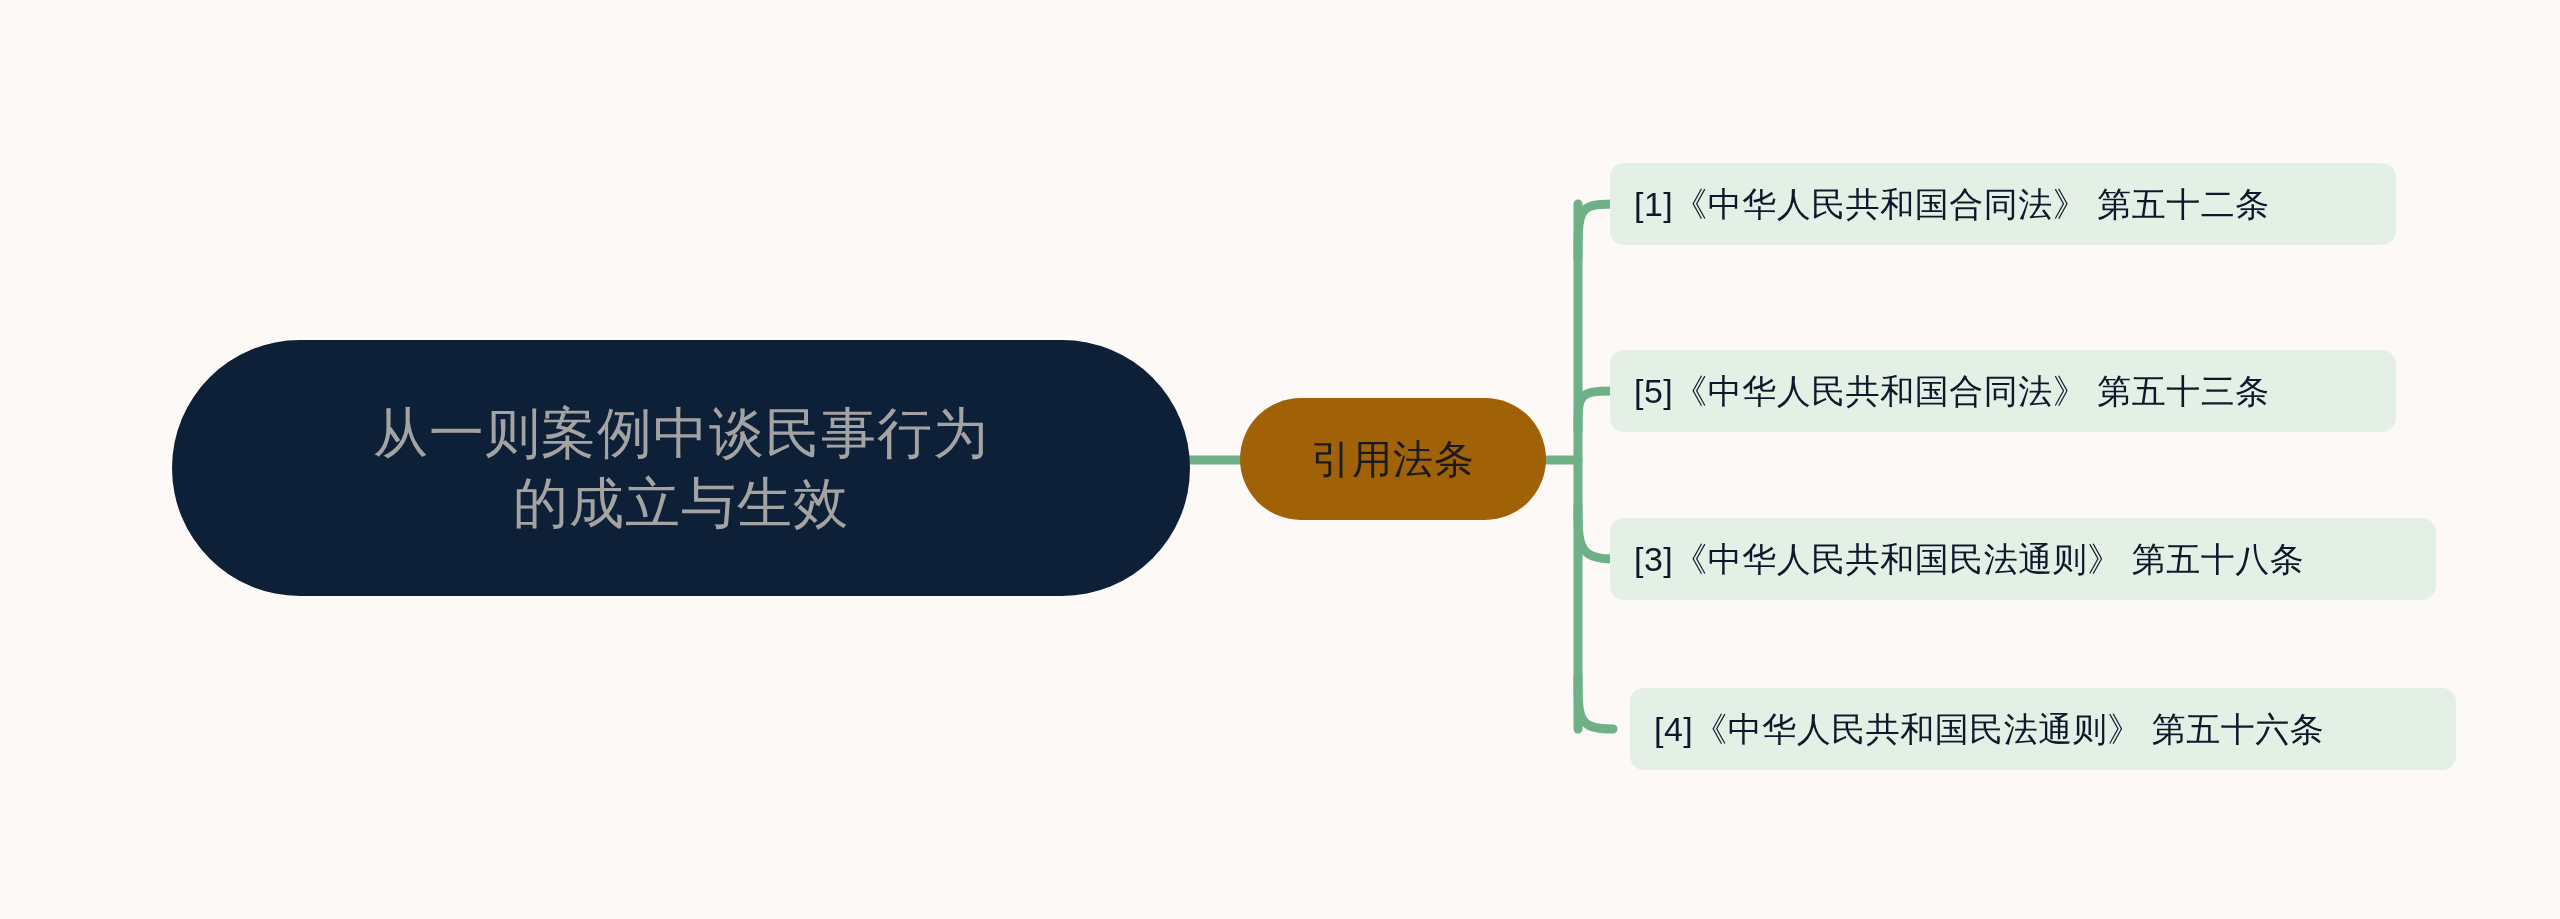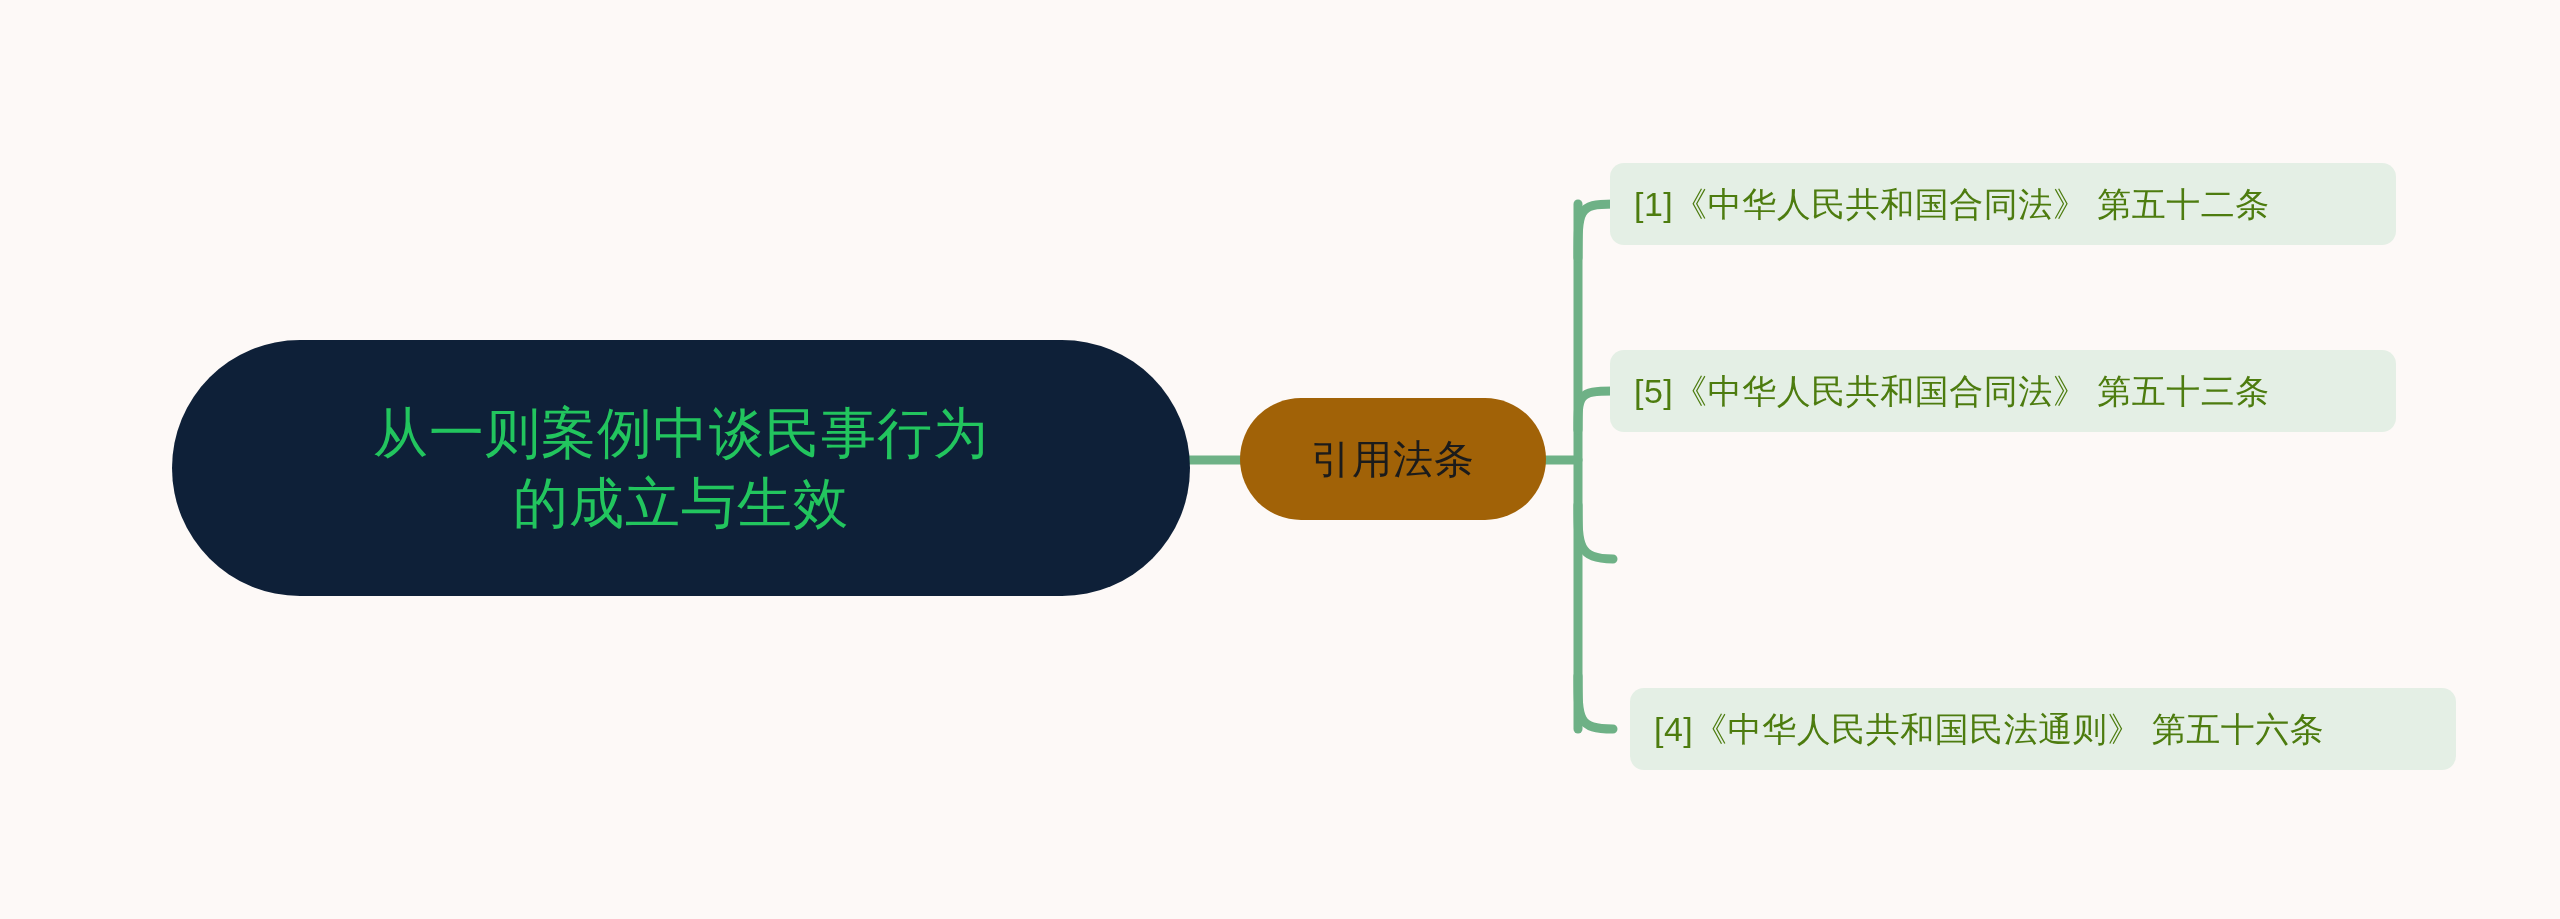--- a/index.html
+++ b/index.html
@@ -41,21 +41,21 @@
     background: #0E2038;
     border-radius: 128px;
     display: flex;
     align-items: center;
     justify-content: center;
     box-sizing: border-box;
     padding: 0 60px;
     z-index: 3;
   }
   .root-label {
-    color: #22c55e;
+    color: #a3a3a3;
     font-size: 55px;
     line-height: 1.28;
     text-align: center;
     letter-spacing: 1px;
     white-space: pre-line;
     font-weight: 400;
   }
 
   
   .branch-node {
@@ -86,21 +86,21 @@
     background: #E4EFE5;
     border-radius: 14px;
     display: flex;
     align-items: center;
     box-sizing: border-box;
     padding: 0 24px;
     height: 82px;
     z-index: 3;
   }
   .leaf-label {
-    color: #4d7c0f;
+    color: #0f172a;
     font-size: 34px;
     line-height: 1.2;
     white-space: nowrap;
     letter-spacing: 0.5px;
   }
 
   .leaf-1 { left: 1610px; top: 163px; width: 786px; }
   .leaf-2 { left: 1610px; top: 350px; width: 786px; }
   .leaf-3 { left: 1610px; top: 518px; width: 826px; }
   .leaf-4 { left: 1610px; top: 688px; width: 826px; margin-left: 20px; }
@@ -137,18 +137,21 @@
   </div>
 
   <div class="leaf-node leaf-1">
     <div class="leaf-label">[1]《中华人民共和国合同法》 第五十二条</div>
   </div>
 
   <div class="leaf-node leaf-2">
     <div class="leaf-label">[5]《中华人民共和国合同法》 第五十三条</div>
   </div>
 
+  <div class="leaf-node leaf-3">
+    <div class="leaf-label">[3]《中华人民共和国民法通则》 第五十八条</div>
+  </div>
 
   <div class="leaf-node leaf-4">
     <div class="leaf-label">[4]《中华人民共和国民法通则》 第五十六条</div>
   </div>
 
 </div>
 
 </body></html>

